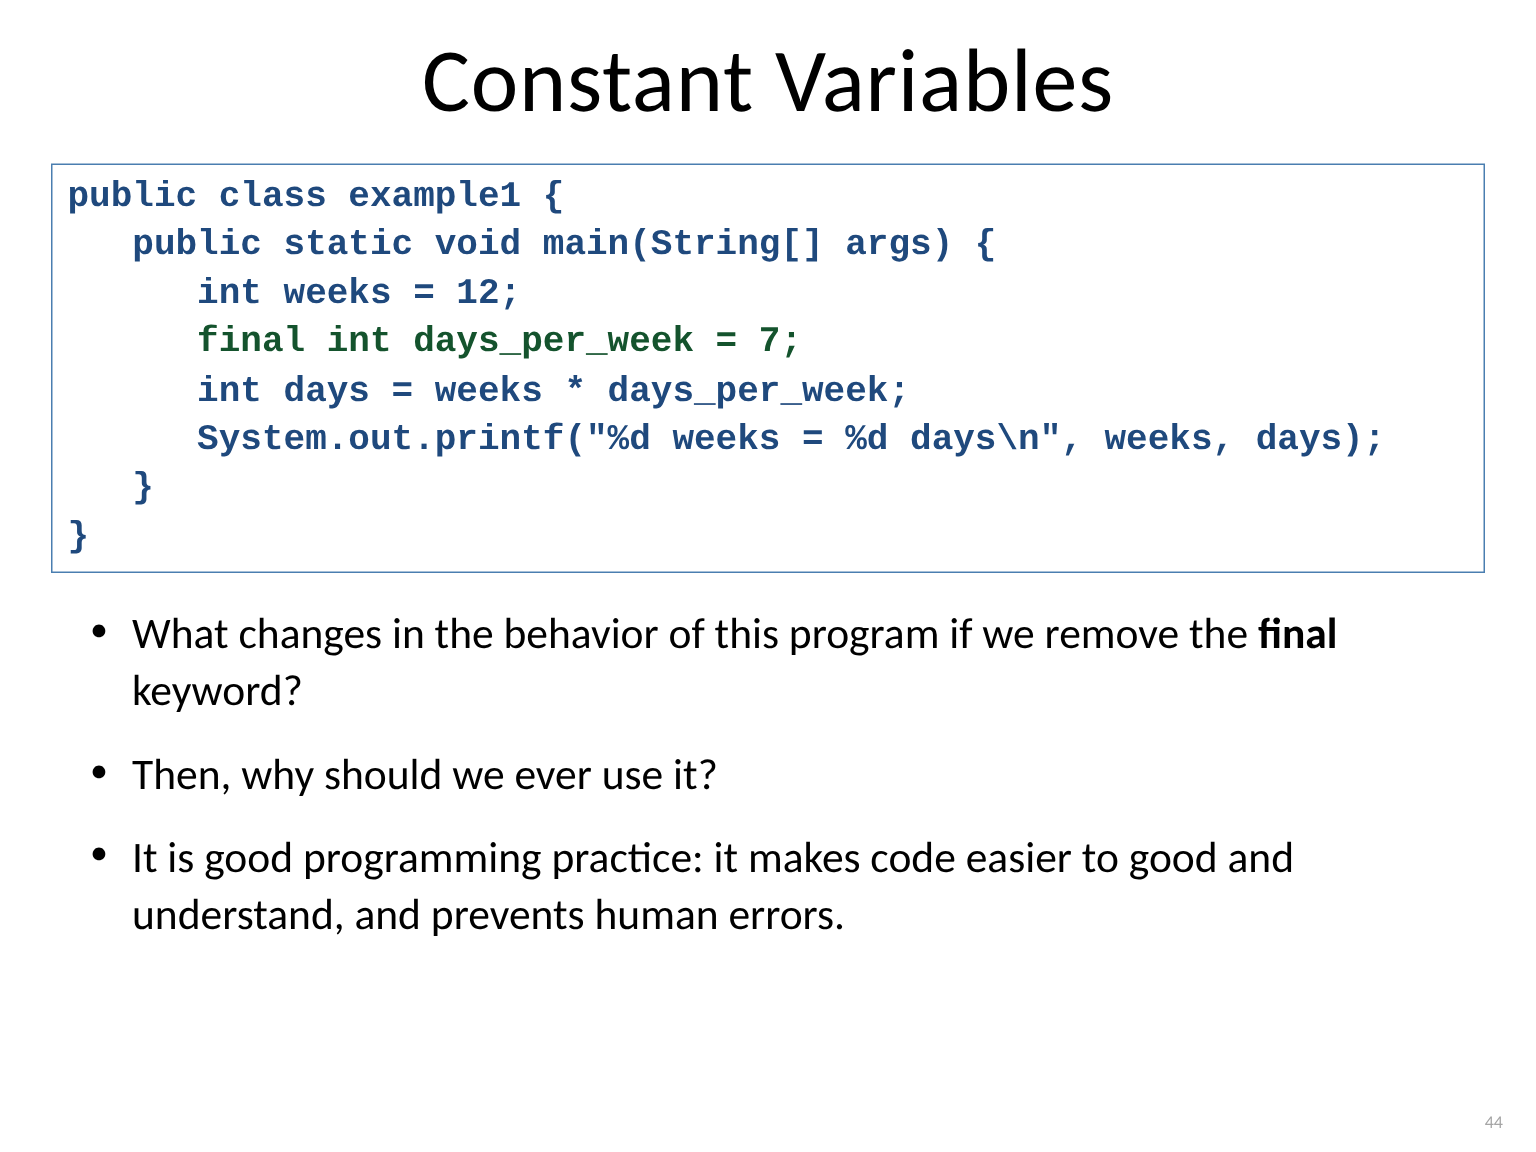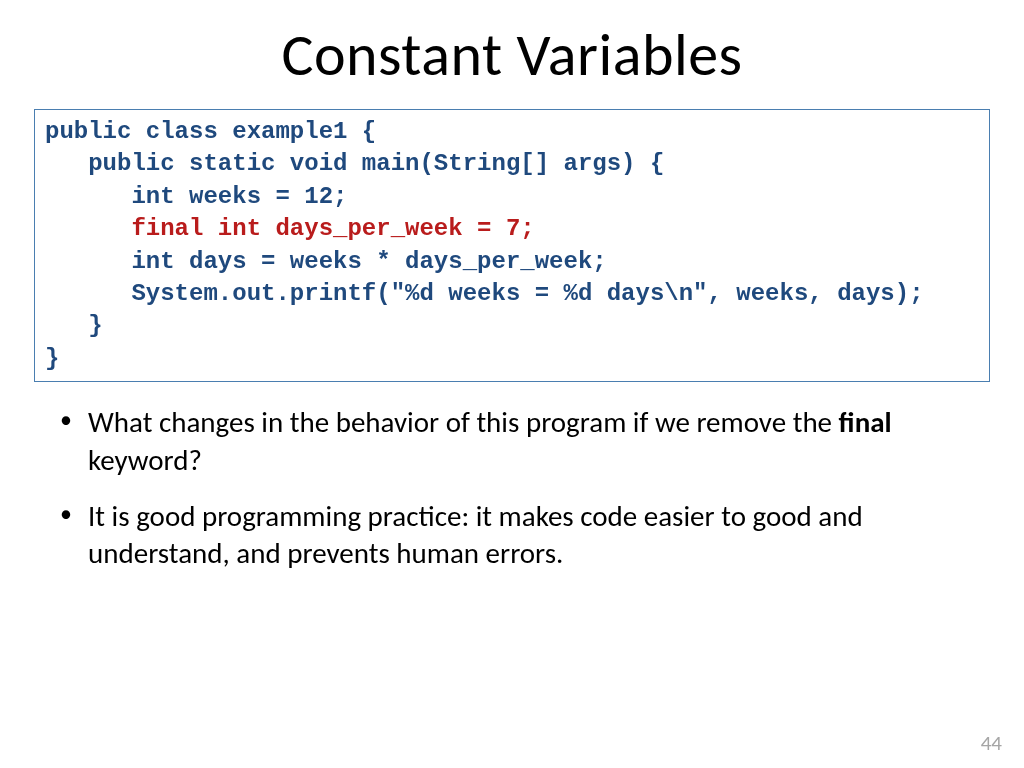--- a/index.html
+++ b/index.html
@@ -31,21 +31,21 @@
     padding: 6px 10px 6px 10px;
     margin: 0 4px 22px 4px;
     font-family: "Courier New", Courier, monospace;
     font-size: 24px;
     font-weight: bold;
     color: #1f497d;
     line-height: 1.35;
     white-space: pre;
   }
   .code-line { display: block; }
-  .code-red { color: #b91c1c; }
+  .code-red { color: #14532d; }
   ul.bullets {
     list-style: none;
     padding: 0 24px 0 58px;
   }
   ul.bullets li {
     position: relative;
     font-size: 29px;
     line-height: 1.3;
     color: #000;
     margin-bottom: 18px;
@@ -55,35 +55,36 @@
     position: absolute;
     left: -28px;
     top: 0;
     font-size: 24px;
   }
   .bold { font-weight: bold; text-align: right; }
   .page-num {
     position: absolute;
     bottom: 12px;
     right: 22px;
-    font-size: 21px;
+    font-size: 12px;
     color: #a6a6a6;
   }
 </style>
 </head>
 <body>
 
 <div class="slide">
 
   <h1 class="title">Constant Variables</h1>
 
   <div class="code-box"><span class="code-line">public class example1 {</span><span class="code-line">   public static void main(String[] args) {</span><span class="code-line">      int weeks = 12;</span><span class="code-line code-red">      final int days_per_week = 7;</span><span class="code-line">      int days = weeks * days_per_week;</span><span class="code-line">      System.out.printf("%d weeks = %d days\n", weeks, days);</span><span class="code-line">   }</span><span class="code-line">}</span></div>
 
   <ul class="bullets">
     <li>
       <span>What changes in the behavior of this program if we remove the </span><span class="bold">final</span><span> keyword?</span>
     </li>
+    <li>Then, why should we ever use it?</li>
     <li>It is good programming practice: it makes code easier to good and understand, and prevents human errors.</li>
   </ul>
 
   <div class="page-num">44</div>
 
 </div>
 
 </body></html>

